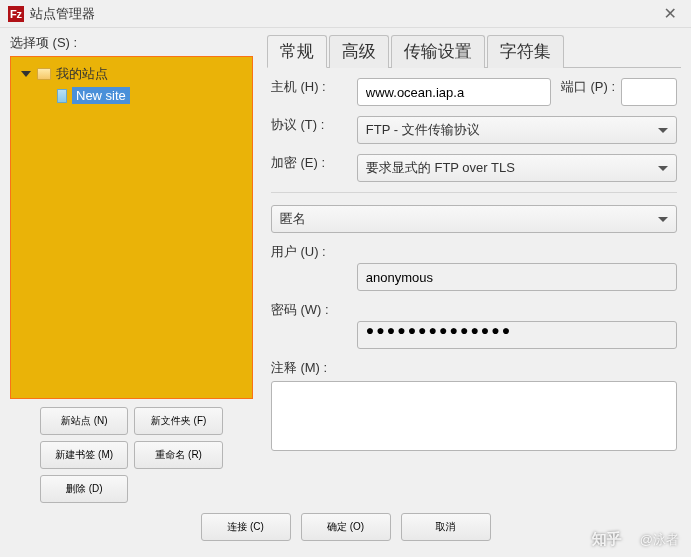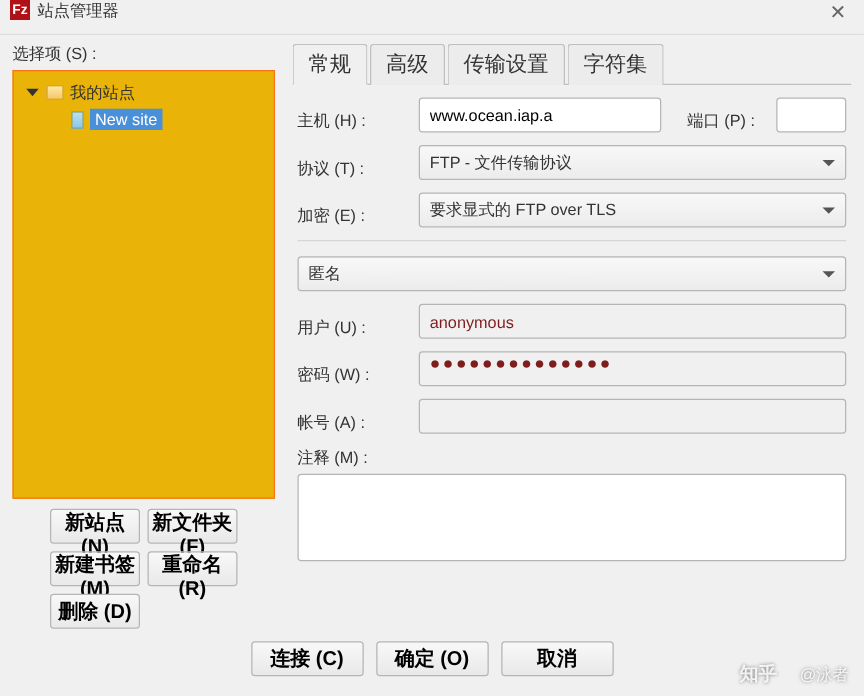--- a/index.html
+++ b/index.html
@@ -1,40 +1,40 @@
 <!DOCTYPE html>
 <html><head>
   <meta charset="utf-8">
   <style>
     * { box-sizing: border-box; margin: 0; padding: 0; }
     body { font-family: "Microsoft YaHei", "SimSun", sans-serif; font-size: 13px; background: #f0f0f0; color: #333; width: 691px; height: 557px; overflow: hidden; }
-    .titlebar { height: 28px; background: #f0f0f0; display: flex; padding: 0 8px; border-bottom: 1px solid #ddd; }
+    .titlebar { height: 28px; background: #f0f0f0; display: flex; align-items: center; padding: 0 8px; border-bottom: 1px solid #ddd; }
     .app-icon { width: 16px; height: 16px; background: #b01116; color: #fff; display: inline-flex; align-items: center; justify-content: center; font-weight: bold; font-size: 11px; margin-right: 6px; }
     .titlebar .title { flex: 1; font-size: 13px; }
     .close-x { font-size: 16px; color: #666; padding: 0 6px; cursor: default; }
     .dialog-body { display: flex; padding: 6px 10px 0 10px; height: 475px; }
     .left-panel { width: 310px; display: flex; flex-direction: column; }
     .select-label { margin-bottom: 4px; font-size: 13px; }
     .tree-box { flex: 1; background: #eab308; border: 1px solid #f97316; padding: 6px 4px; overflow: auto; }
     .tree-row { display: flex; align-items: center; padding: 2px 4px; font-size: 13px; }
     .tree-caret { display: inline-block; width: 0; height: 0; border-left: 5px solid transparent; border-right: 5px solid transparent; border-top: 6px solid #333; margin: 0 6px 0 2px; }
     .folder-icon { width: 14px; height: 12px; background: linear-gradient(#ffe9a8,#f5c768); border: 1px solid #d4a63c; border-radius: 1px; margin-right: 5px; }
     .site-icon { width: 10px; height: 14px; background: linear-gradient(#b8e0f5,#8ac8e8); border: 1px solid #6aa8c8; margin-right: 5px; margin-left: 38px; }
     .tree-child { background: #4a90d9; color: #fff; padding: 1px 4px; }
     .btn-grid { display: grid; grid-template-columns: 1fr 1fr; gap: 6px; margin-top: 8px; padding: 0 30px; }
-    .btn { background: linear-gradient(#f8f8f8,#e9e9e9); border: 1px solid #b5b5b5; border-radius: 3px; height: 28px; font-size: 16px; cursor: default; font-weight: bold; }
+    .btn { background: linear-gradient(#f8f8f8,#e9e9e9); border: 1px solid #b5b5b5; border-radius: 3px; height: 28px; font-size: 10px; cursor: default; }
     .right-panel { flex: 1; padding-left: 14px; display: flex; flex-direction: column; }
     .tabs { display: flex; border-bottom: 1px solid #c0c0c0; }
     .tab { padding: 4px 12px; border: 1px solid #c0c0c0; border-bottom: none; background: #ececec; margin-right: 2px; border-radius: 3px 3px 0 0; font-size: 17px; position: relative; top: 1px; }
     .tab.active { background: #f0f0f0; border-bottom: 1px solid #f0f0f0; }
     .form-area { padding: 10px 4px 0 4px; }
-    .form-row { display: flex; align-items: flex-end; margin-bottom: 10px; gap: 11px; }
+    .form-row { display: flex; align-items: flex-start; margin-bottom: 10px; }
     .form-label { width: 86px; font-size: 13px; }
     .input, .combo { flex: 1; height: 28px; border: 1px solid #b5b5b5; border-radius: 3px; background: #fff; padding: 0 8px; font-size: 13px; }
-    .input.disabled { background: #f0f0f0; color: #7f1d1d; }
+    .input.disabled { background: #f0f0f0; color: #000000; margin-top: 20px; }
     .combo { display: flex; align-items: center; justify-content: space-between; background: linear-gradient(#f8f8f8,#ececec); }
     .combo .caret { width: 0; height: 0; border-left: 5px solid transparent; border-right: 5px solid transparent; border-top: 5px solid #555; }
     .port-label { margin: 0 6px 0 10px; white-space: nowrap; }
     .port-input { width: 56px; height: 28px; border: 1px solid #b5b5b5; border-radius: 3px; padding: 0 6px; }
     .hr { border: none; border-top: 1px solid #d5d5d5; margin: 6px 0 12px 0; }
     .pwd-dots { letter-spacing: 2px; font-size: 14px; }
     .textarea { width: 100%; height: 70px; border: 1px solid #b5b5b5; border-radius: 3px; background: #fff; resize: none; }
     .bottom-bar { display: flex; justify-content: center; gap: 10px; padding: 10px 0 0 0; }
     .bottom-bar .btn { width: 90px; }
     .watermark { position: absolute; right: 12px; bottom: 8px; color: rgba(255,255,255,0.85); font-size: 13px; display: flex; align-items: center; gap: 18px; text-shadow: 0 0 3px rgba(0,0,0,0.5); }
@@ -109,24 +109,20 @@
         </div>
       </div>
       <div class="form-row">
         <div class="form-label">用户 (U) :</div>
         <input class="input disabled" disabled="" value="anonymous" style="">
       </div>
       <div class="form-row">
         <div class="form-label">密码 (W) :</div>
         <div class="input disabled pwd-dots">●●●●●●●●●●●●●●</div>
       </div>
-      <div class="form-row">
-        <div class="form-label">帐号 (A) :</div>
-        <input class="input disabled" disabled="" value="" style="">
-      </div>
       <div class="form-row" style="margin-bottom:4px">
         <div class="form-label" style="width:auto">注释 (M) :</div>
       </div>
       <textarea class="textarea" style=""></textarea>
     </div>
   </div>
 </div>
 
 <div class="bottom-bar">
   <button class="btn">连接 (C)</button>

